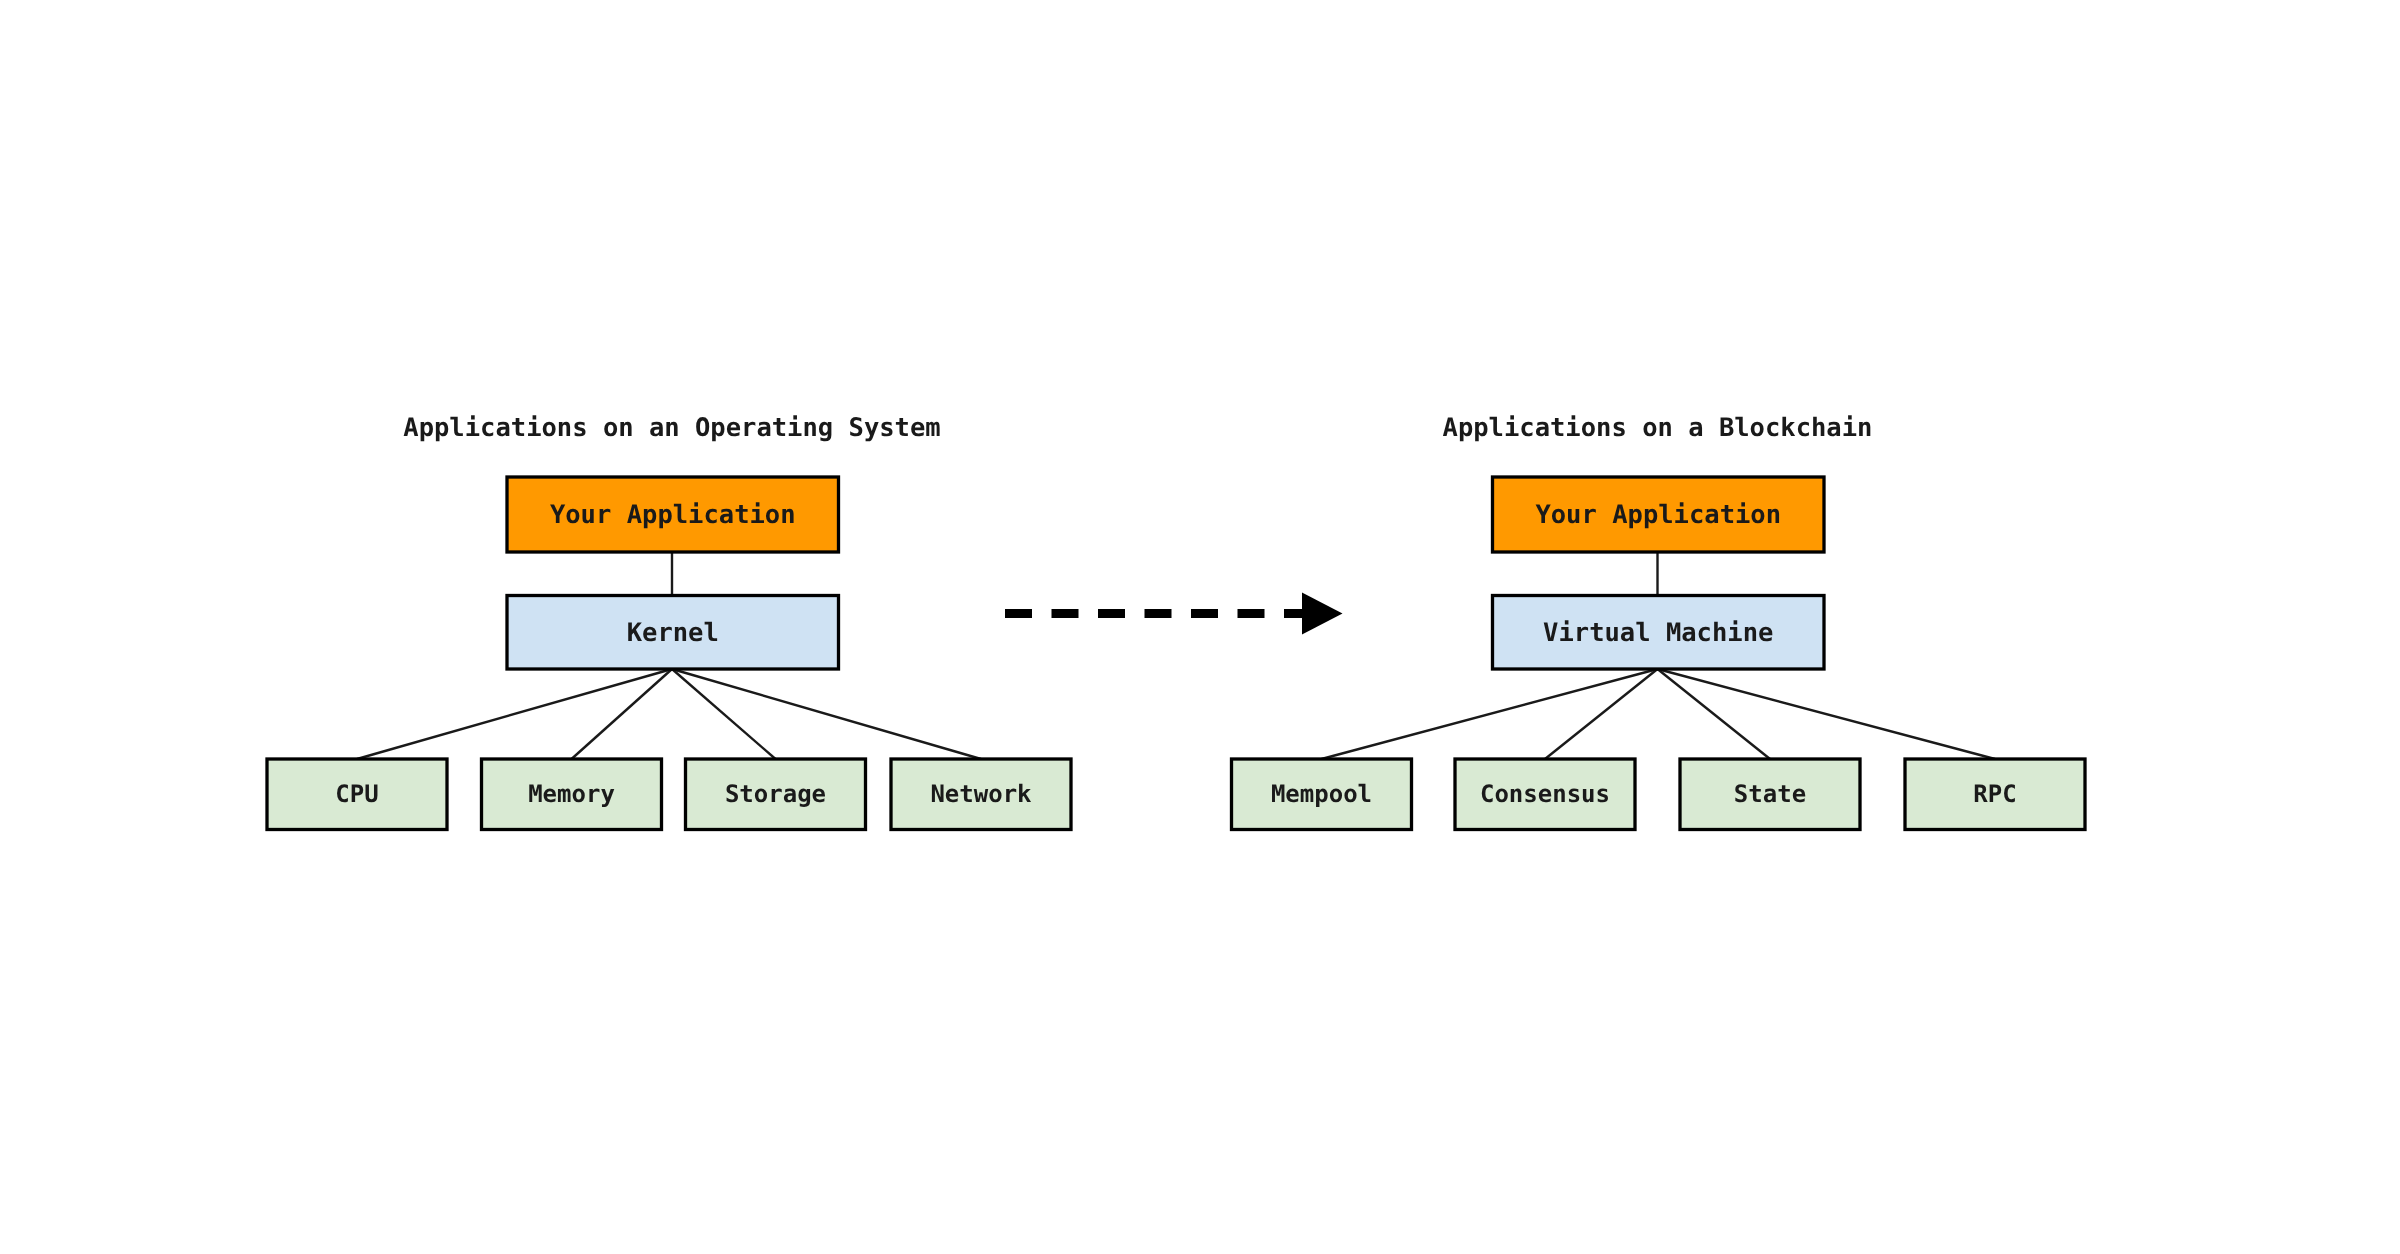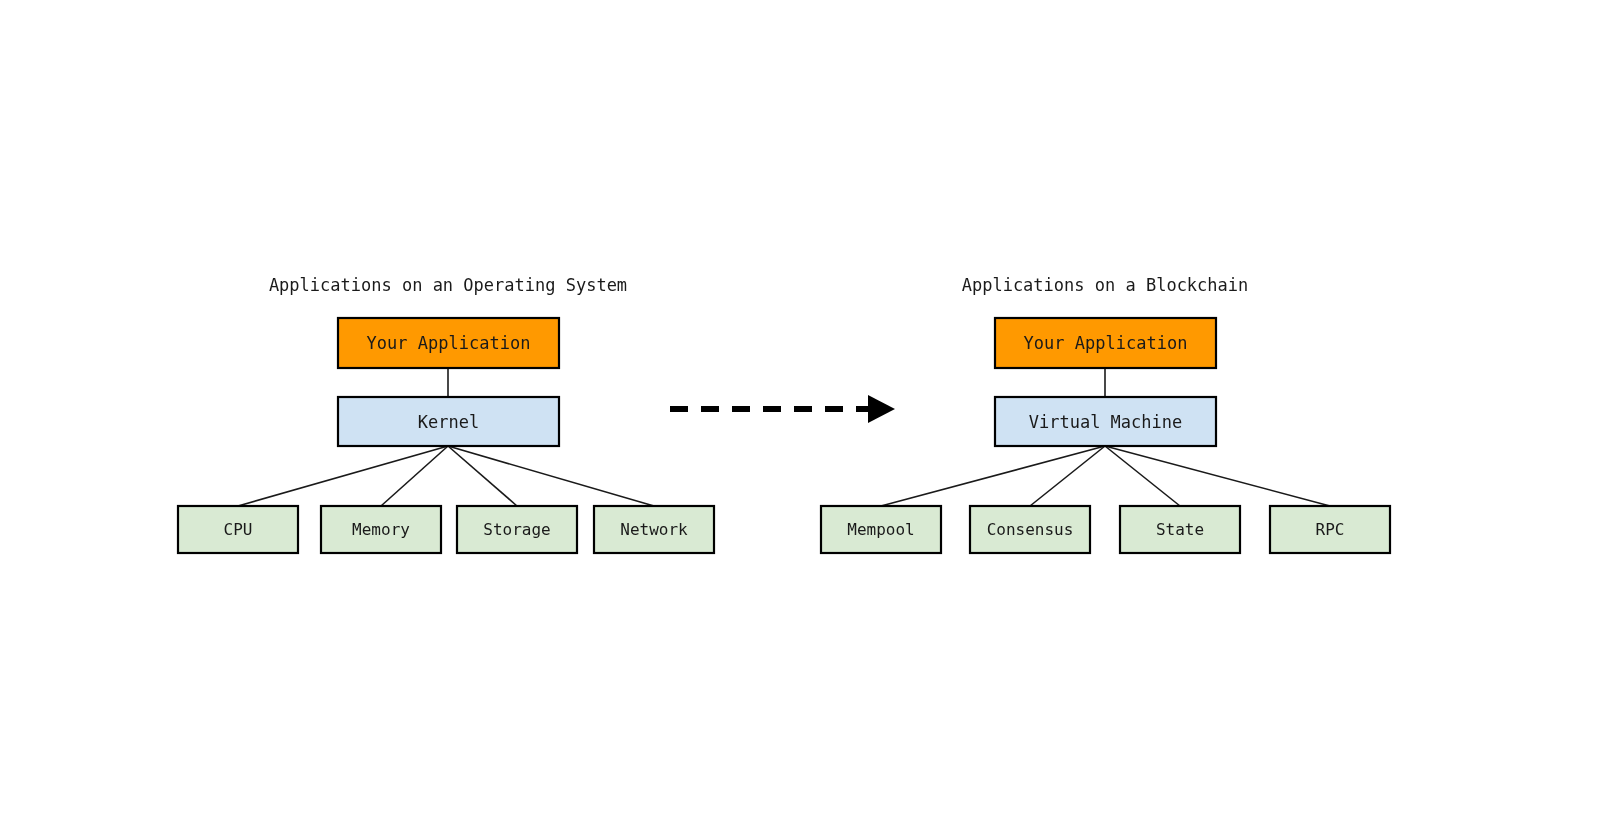--- a/index.html
+++ b/index.html
@@ -11,20 +11,21 @@
   body {
     width: 1600px;
     height: 836px;
     overflow: hidden;
     font-family: "DejaVu Sans Mono", "Liberation Mono", monospace;
   }
   #diagram-root {
     position: relative;
     width: 1600px;
     height: 756px;
+    font-weight: bold;
   }
   svg.canvas {
     position: absolute;
     top: 0;
     left: 0;
     width: 1600px;
     height: 836px;
   }
   .panel-title {
     font-family: "DejaVu Sans Mono", "Liberation Mono", monospace;

